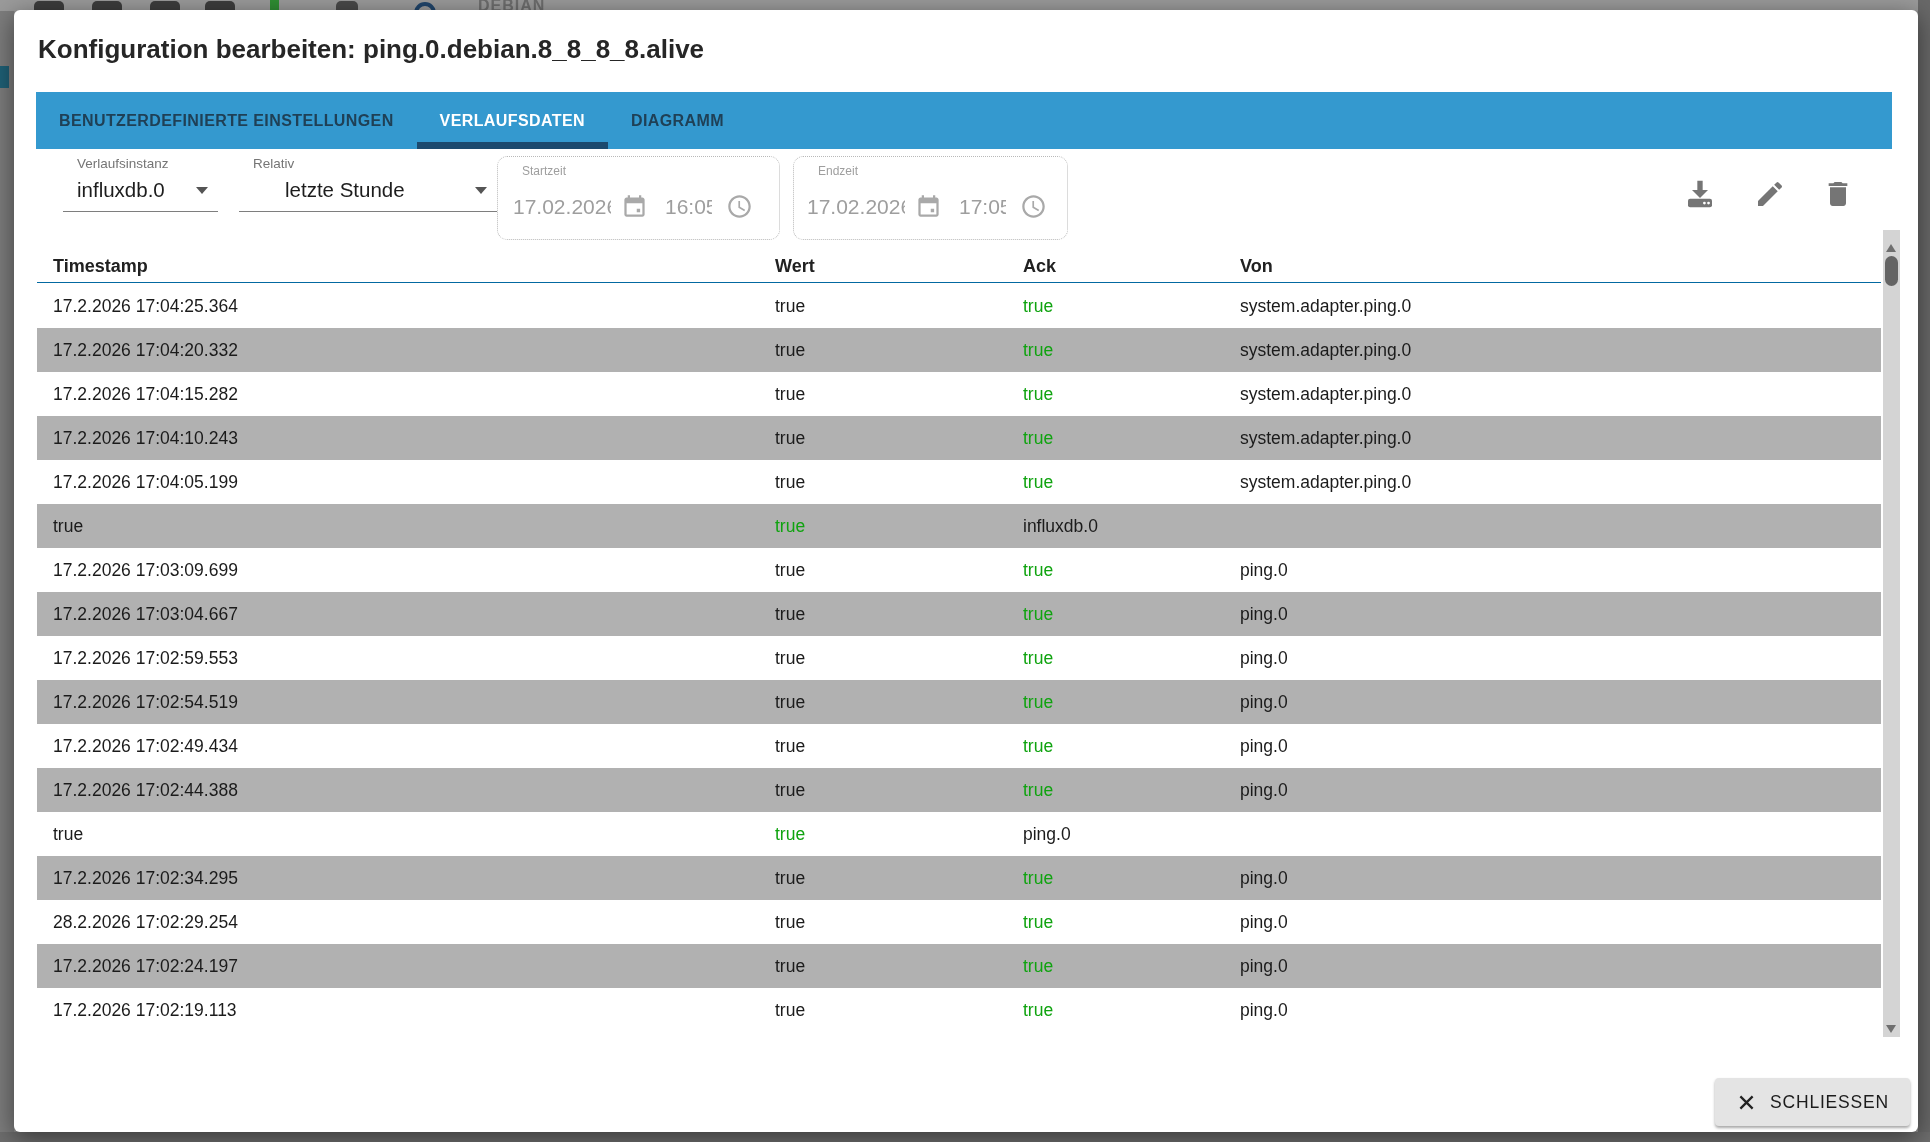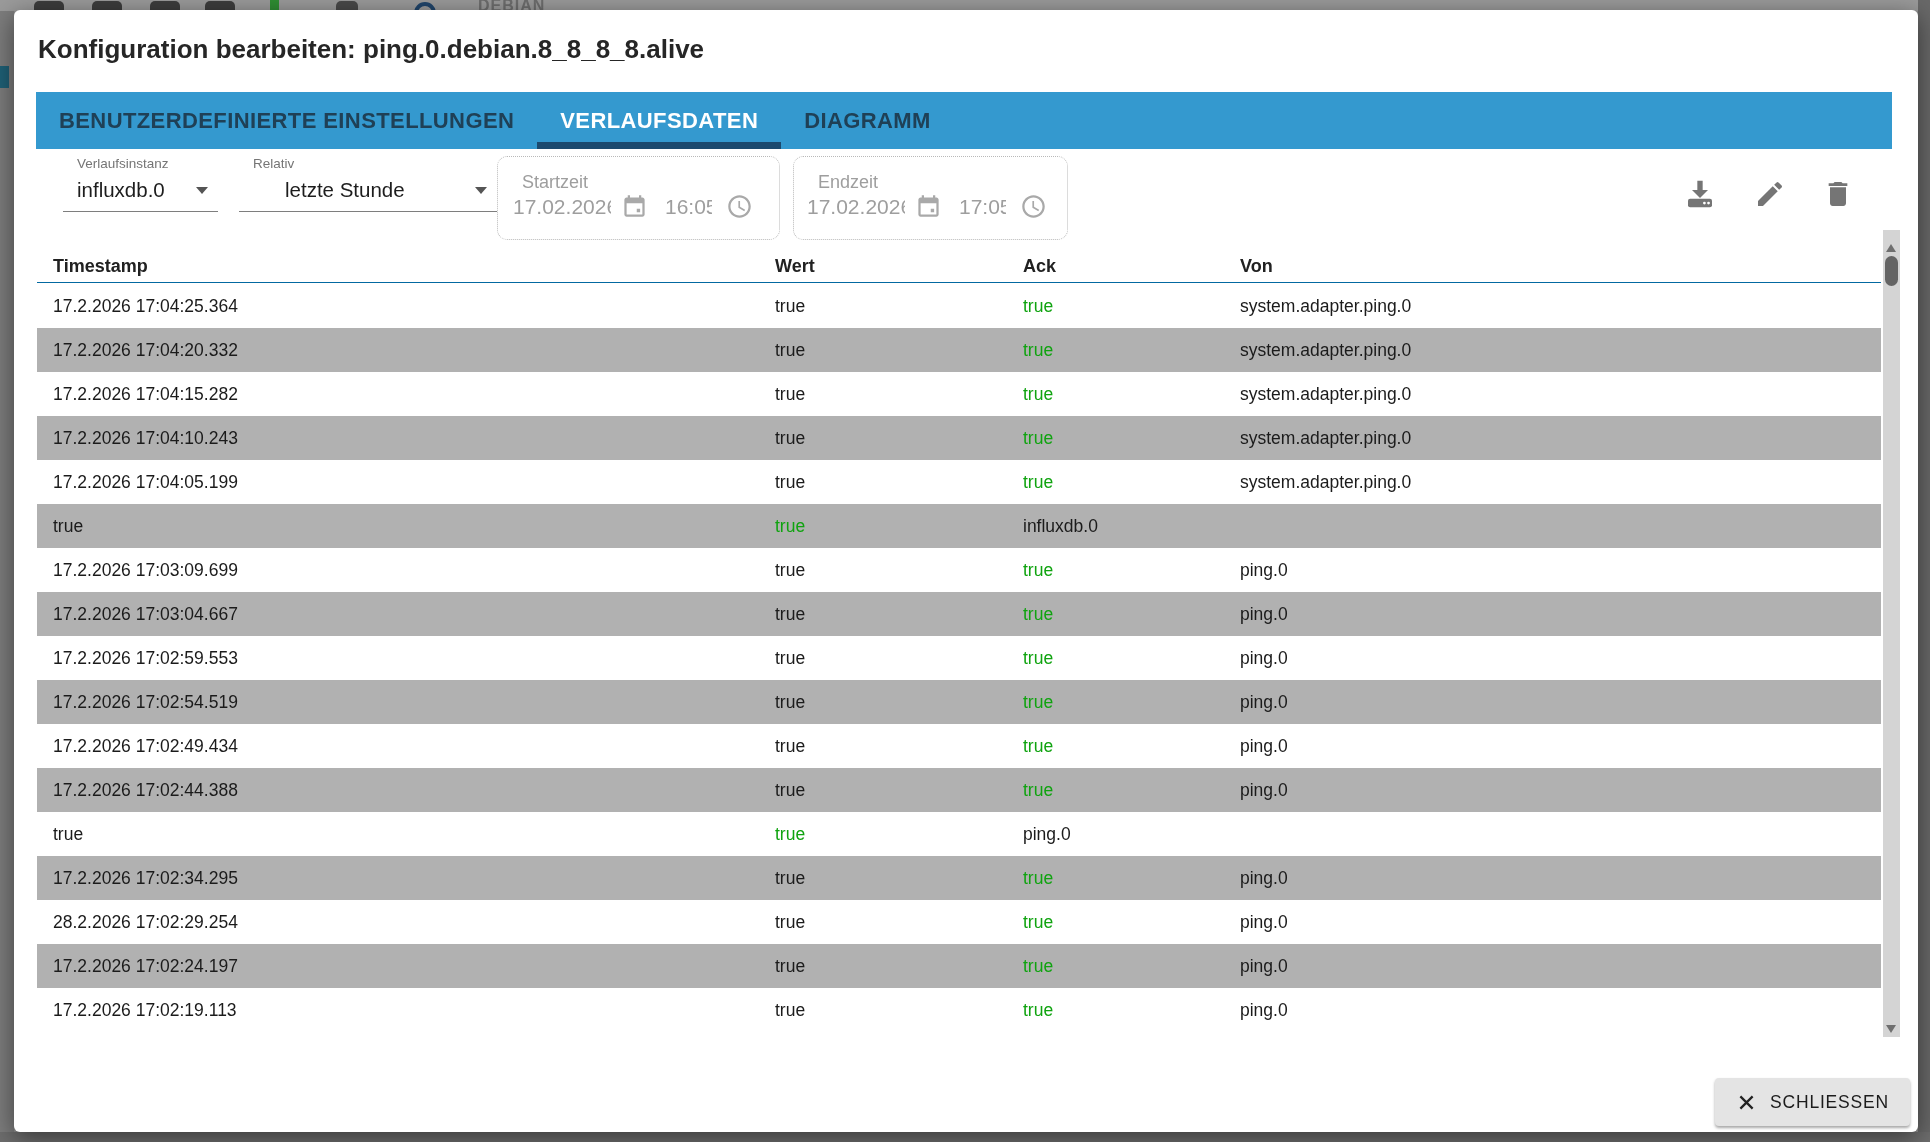--- a/index.html
+++ b/index.html
@@ -22,41 +22,41 @@
   
   .dialog { position:absolute; left:14px; top:10px; width:1904px; height:1122px; background:#ffffff;
             border-radius:6px; box-shadow:0 6px 26px rgba(0,0,0,.5); z-index:2; }
 
   .title { position:absolute; left:24px; top:24px; font-size:26px; font-weight:700; color:#262626;text-align:center; }
 
   
   .tabbar { position:absolute; left:22px; top:82px; width:1856px; height:57px;
             background:var(--tabblue,#3499cf); display:flex; }
   .tab { position:relative; display:flex; align-items:center; padding:0 23px;
-         font-size:22px; font-weight:700; letter-spacing:.4px; color:#1f4056; cursor:pointer; white-space:nowrap; }
+         font-size:16px; font-weight:700; letter-spacing:.4px; color:#1f4056; cursor:pointer; white-space:nowrap; }
   .tab.active { color:#ffffff; }
   .tab.active::after { content:''; position:absolute; left:0; right:0; bottom:0; height:7px;
                        background:var(--tabindicator,#1c4a6e); }
 
   
   .select { position:absolute; cursor:pointer; }
   .sel-instance { left:49px; top:146px; width:155px; }
   .sel-relative { left:225px; top:146px; width:258px; }
   .sel-label { font-size:13.5px; color:#757575; padding-left:14px; }
   .sel-row { display:flex; align-items:center; padding:7px 10px 9px 14px;
              border-bottom:1px solid #7e7e7e; font-size:20.5px; color:#1d1d1d; }
   .sel-relative .sel-row { padding-left:46px; }
   .sel-value { flex:1; }
   .caret { width:0; height:0; border-left:6px solid transparent; border-right:6px solid transparent;
            border-top:7px solid #555555; margin-left:8px; }
 
   .datebox { position:absolute; height:84px; border:1px dotted #b9b9b9; border-radius:10px; }
   .db-start { left:483px; top:146px; width:283px; }
   .db-end   { left:779px; top:146px; width:275px; }
-  .db-label { position:absolute; left:24px; top:7px; font-size:18px; color:#9e9e9e;margin-top:8px; }
+  .db-label { position:absolute; left:24px; top:7px; font-size:12px; color:#9e9e9e; }
   .db-row { position:absolute; left:15px; top:36px; display:flex; align-items:center; color:#9e9e9e; }
   .db-end .db-row { left:13px; }
   .db-date { font-size:21px; width:98px; overflow:hidden; white-space:nowrap; }
   .db-time { font-size:21px; width:47px; overflow:hidden; white-space:nowrap; margin-left:17px; }
   .db-row .icon { display:inline-flex; margin-left:10px; cursor:pointer; }
   .db-row .icon.clk { margin-left:14px; }
   .db-row svg { width:27px; height:27px; fill:#a9a9a9; }
 
   .iconbtn { position:absolute; top:162px; width:44px; height:44px; border:none; background:transparent;
              color:#757575; cursor:pointer; display:flex; align-items:center; justify-content:center; }

